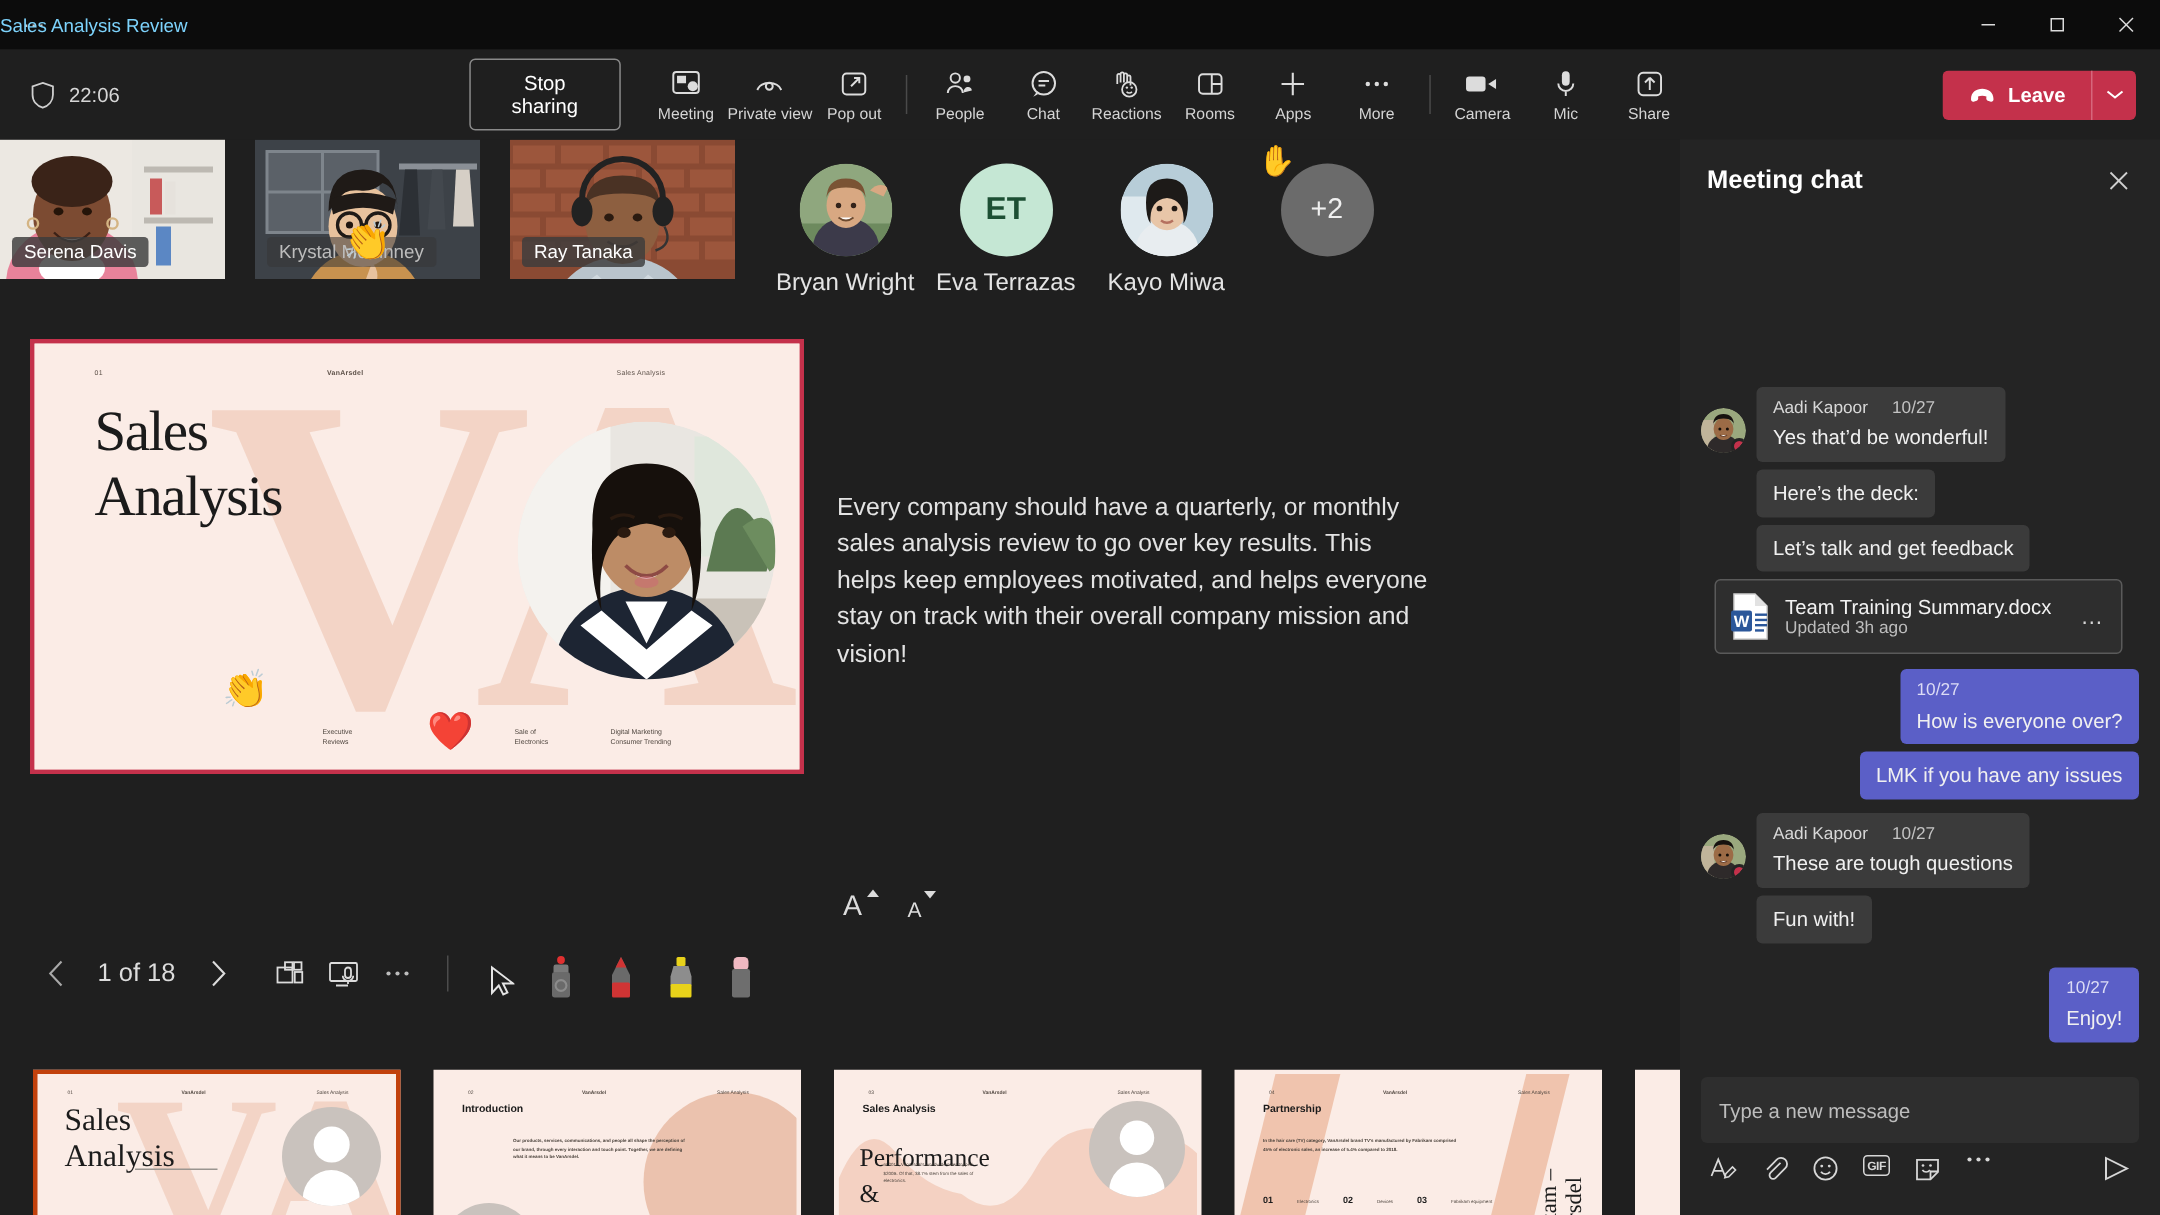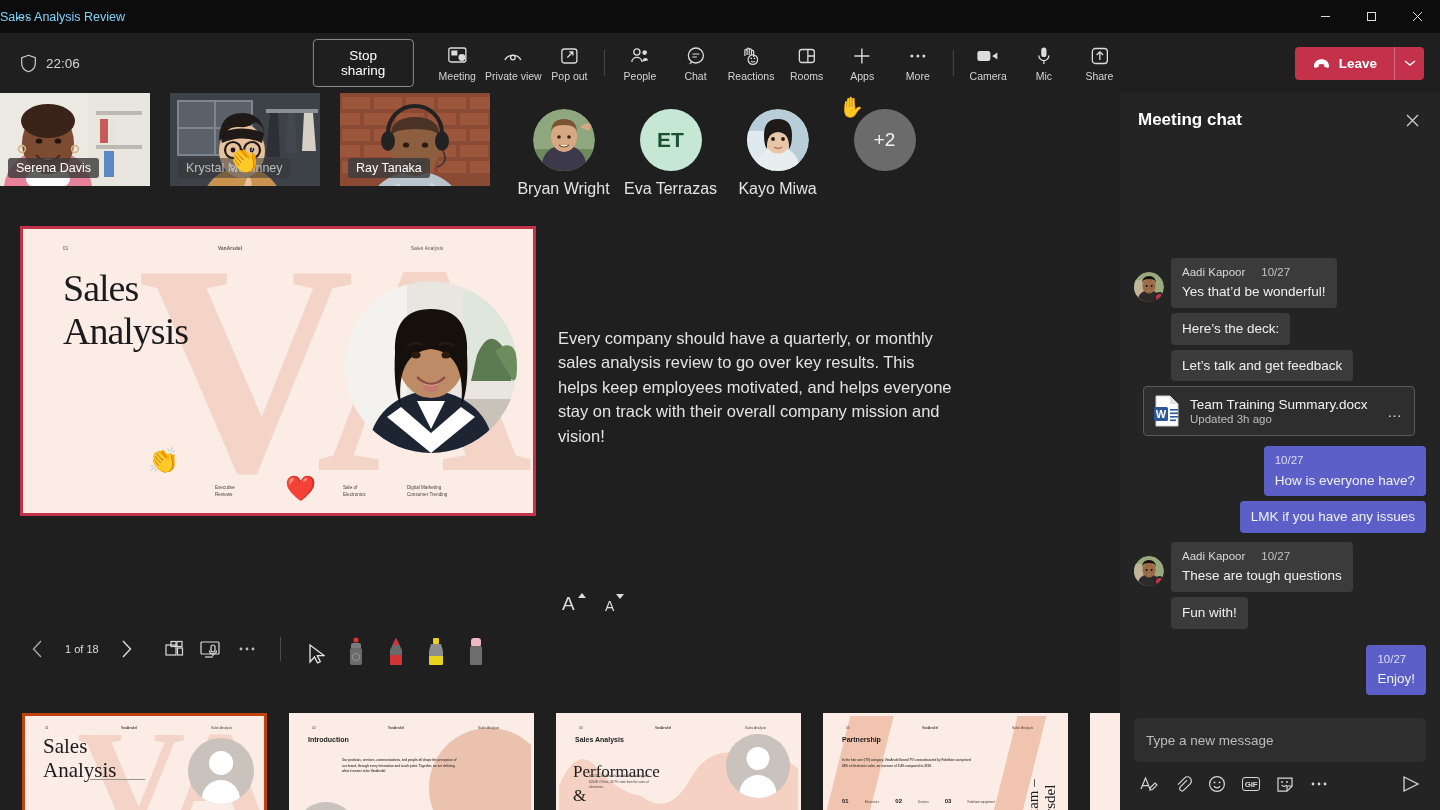--- a/index.html
+++ b/index.html
@@ -140,21 +140,21 @@
   }
 
   
   .pctrl {
     position: absolute; left: 20px; top: 538px; display: flex; align-items: center; gap: 2px;
   }
   .pbtn {
     width: 34px; height: 34px; display: flex; align-items: center; justify-content: center;
     cursor: pointer; border-radius: 4px; color: #dcdcdc;
   }
-  .pcount { font-size: 11px; color: #dcdcdc; padding: 0 9px; white-space: nowrap; text-align: center; }
+  .pcount { font-size: 17px; color: #dcdcdc; padding: 0 9px; white-space: nowrap; text-align: center; }
   .pctrl-sep { width: 1px; height: 24px; background: #4c4c4c; margin: 0 14px; }
   .tool { width: 38px; height: 36px; display: flex; align-items: flex-end; justify-content: center; cursor: pointer; border-radius: 4px; }
 
   
   .filmstrip {
     position: absolute; left: 0; top: 620px; width: 1120px; height: 190px;
     display: flex; align-items: flex-start; overflow: hidden;
   }
   .thumb-cell { width: 267px; flex: 0 0 267px; padding-left: 22px; }
   .thumb {
@@ -221,21 +221,21 @@
   .fc-sub { font-size: 11.5px; color: #bdbdbd; margin-top: 1px; }
   .fc-more { color: #d5d5d5; font-size: 15px; letter-spacing: 1px; padding: 0 2px; cursor: pointer; }
   .compose { padding: 8px 14px 12px; }
   .compose-box {
     background: #2e2e2e; border-radius: 4px; height: 44px; display: flex;
     align-items: center; padding: 0 12px; cursor: text;
   }
   .compose-ph { font-size: 13.5px; color: #bdbdbd; }
   .compose-tools { display: flex; align-items: center; gap: 4px; margin-top: 8px; }
   .ctool {
-    width: 30px; height: 28px; display: flex; align-items: center; justify-content: center;
+    width: 30px; height: 28px; display: flex; align-items: flex-start; justify-content: center;
     cursor: pointer; color: #d7d7d7; border-radius: 3px;
   }
   .ctool.send { margin-left: auto; }
   .gifbox {
     border: 1.4px solid #d7d7d7; border-radius: 3px; font-size: 8px; font-weight: bold;
     padding: 1.5px 2px; letter-spacing: -.3px;
   }
   svg { display: block; }
 </style>
 </head>
@@ -863,21 +863,21 @@
           </div>
           <div class="fc-more">…</div>
         </div>
       </div>
 
       <div class="msg-row me">
         <div class="bubble mine">
           <div class="msg-meta">
             <span>10/27</span>
           </div>
-          <div>How is everyone have?</div>
+          <div>How is everyone over?</div>
         </div>
       </div>
 
       <div class="msg-row me" style="margin-bottom:9px;">
         <div class="bubble mine">
           <div>LMK if you have any issues</div>
         </div>
       </div>
 
       <div class="msg-row">

